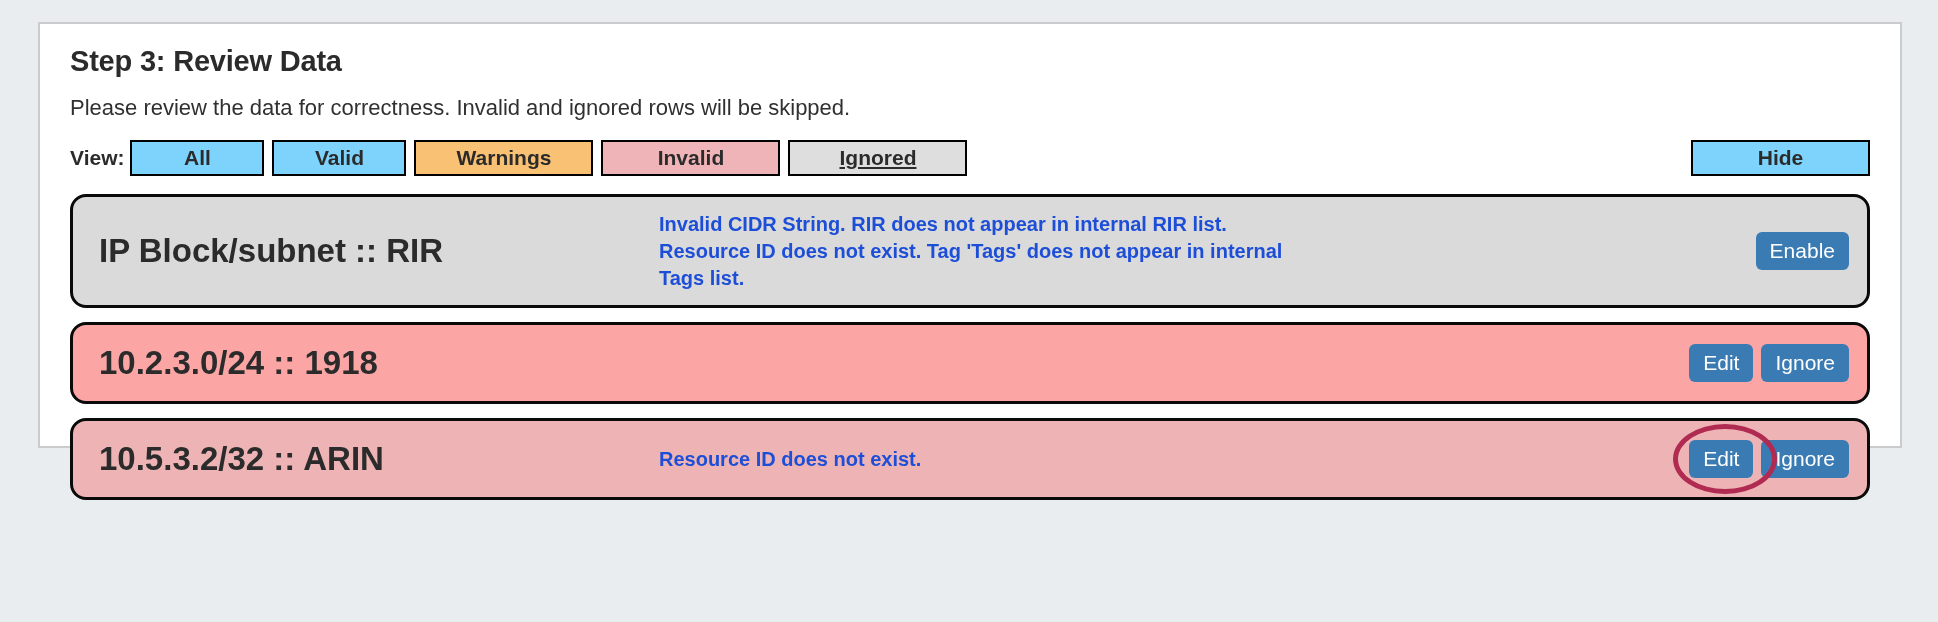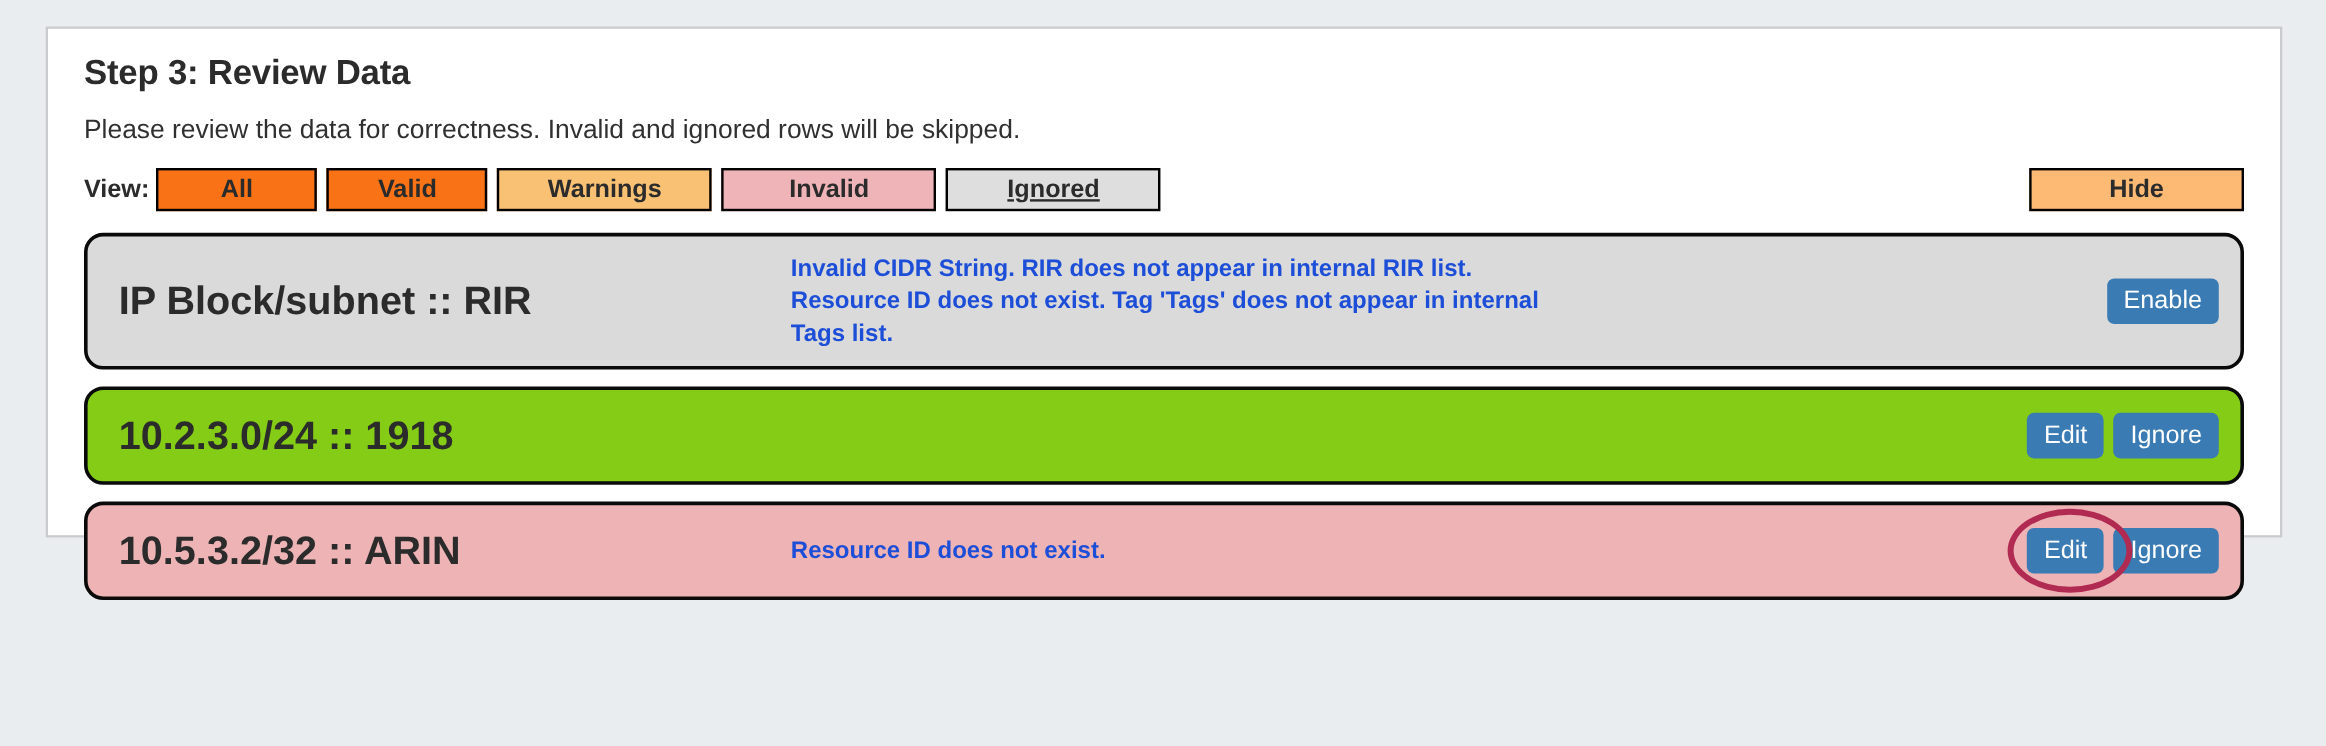--- a/index.html
+++ b/index.html
@@ -68,21 +68,21 @@
     font-weight: bold;
     color: #2b2b2b;
     margin-right: 6px;
     white-space: nowrap;
   }
   .filter-btn {
     height: 36px;
     line-height: 32px;
     box-sizing: border-box;
     border: 2px solid #000000;
-    background: #f97316;
+    background: #7dd3fc;
     font-family: "Liberation Sans", sans-serif;
     font-size: 21px;
     font-weight: bold;
     color: #2b2b2b;
     text-align: center;
     cursor: pointer;
     padding: 0;
     margin-right: 8px;
     white-space: nowrap;
   }
@@ -94,21 +94,21 @@
 
   #hide-btn {
     position: absolute;
     right: 0px;
     top: 0px;
     width: 179px;
     height: 36px;
     line-height: 32px;
     box-sizing: border-box;
     border: 2px solid #000000;
-    background: #fdba74;
+    background: #7dd3fc;
     font-family: "Liberation Sans", sans-serif;
     font-size: 21px;
     font-weight: bold;
     color: #2b2b2b;
     text-align: center;
     cursor: pointer;
     padding: 0;
   }
 
   
@@ -119,21 +119,21 @@
     position: relative;
     box-sizing: border-box;
     border: 3px solid #0a0a0a;
     border-radius: 16px;
     margin-bottom: 14px;
     display: flex;
     align-items: center;
     background: #ffffff;
   }
   .row.gray    { background: #dadada; height: 114px; }
-  .row.plain   { background: #84cc16; height: 82px; }
+  .row.plain   { background: #fca5a5; height: 82px; }
   .row.invalid { background: #eeb4b5; height: 82px; }
 
   .row-title {
     font-size: 33px;
     font-weight: bold;
     color: #2b2b2b;
     padding-left: 26px;
     width: 560px;
     flex: none;
     white-space: nowrap;

